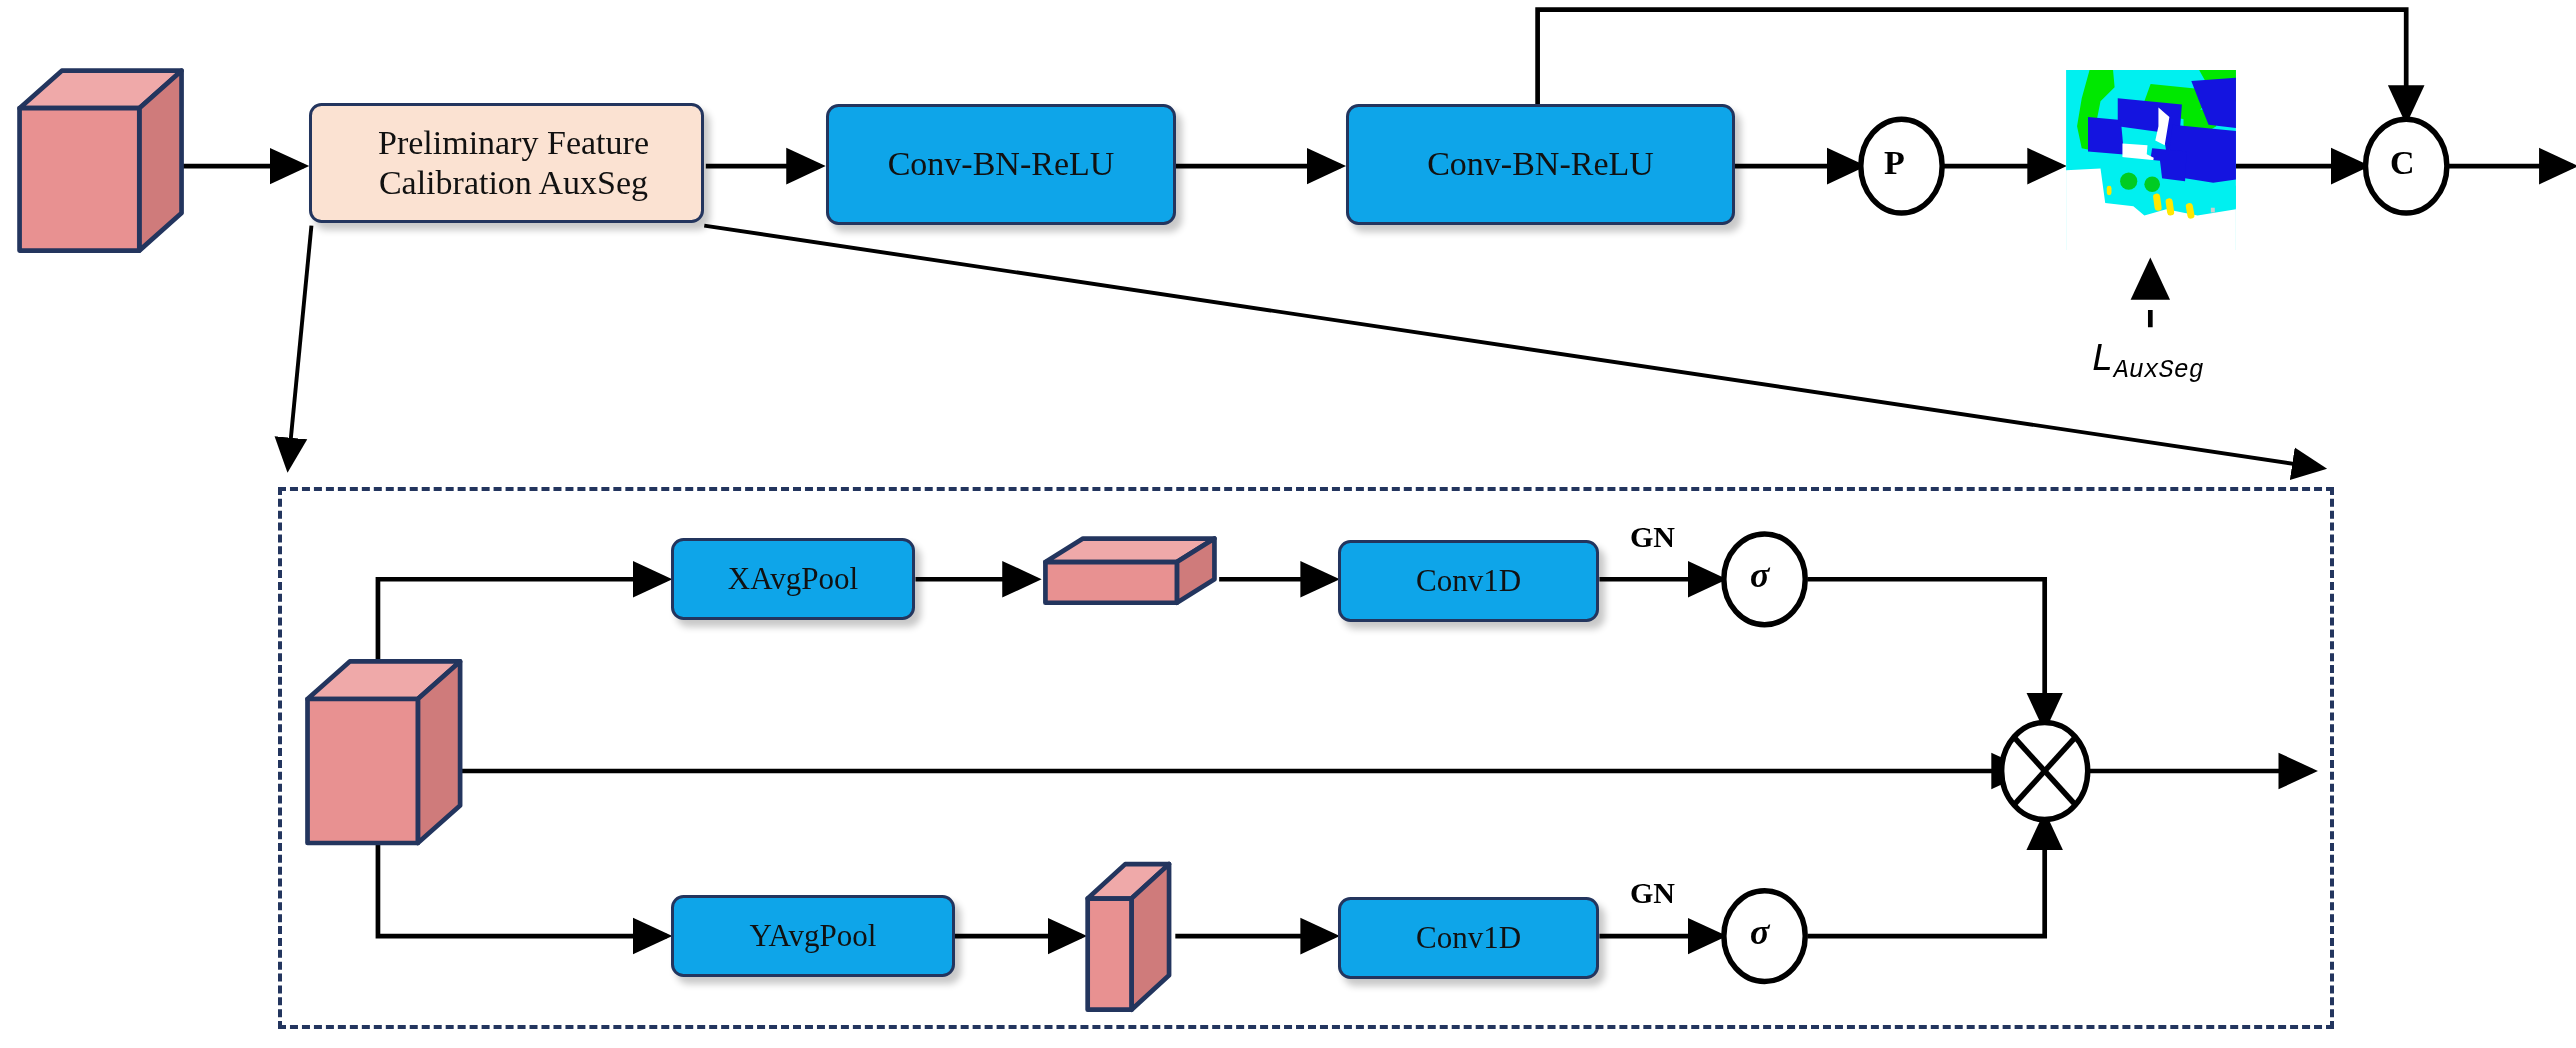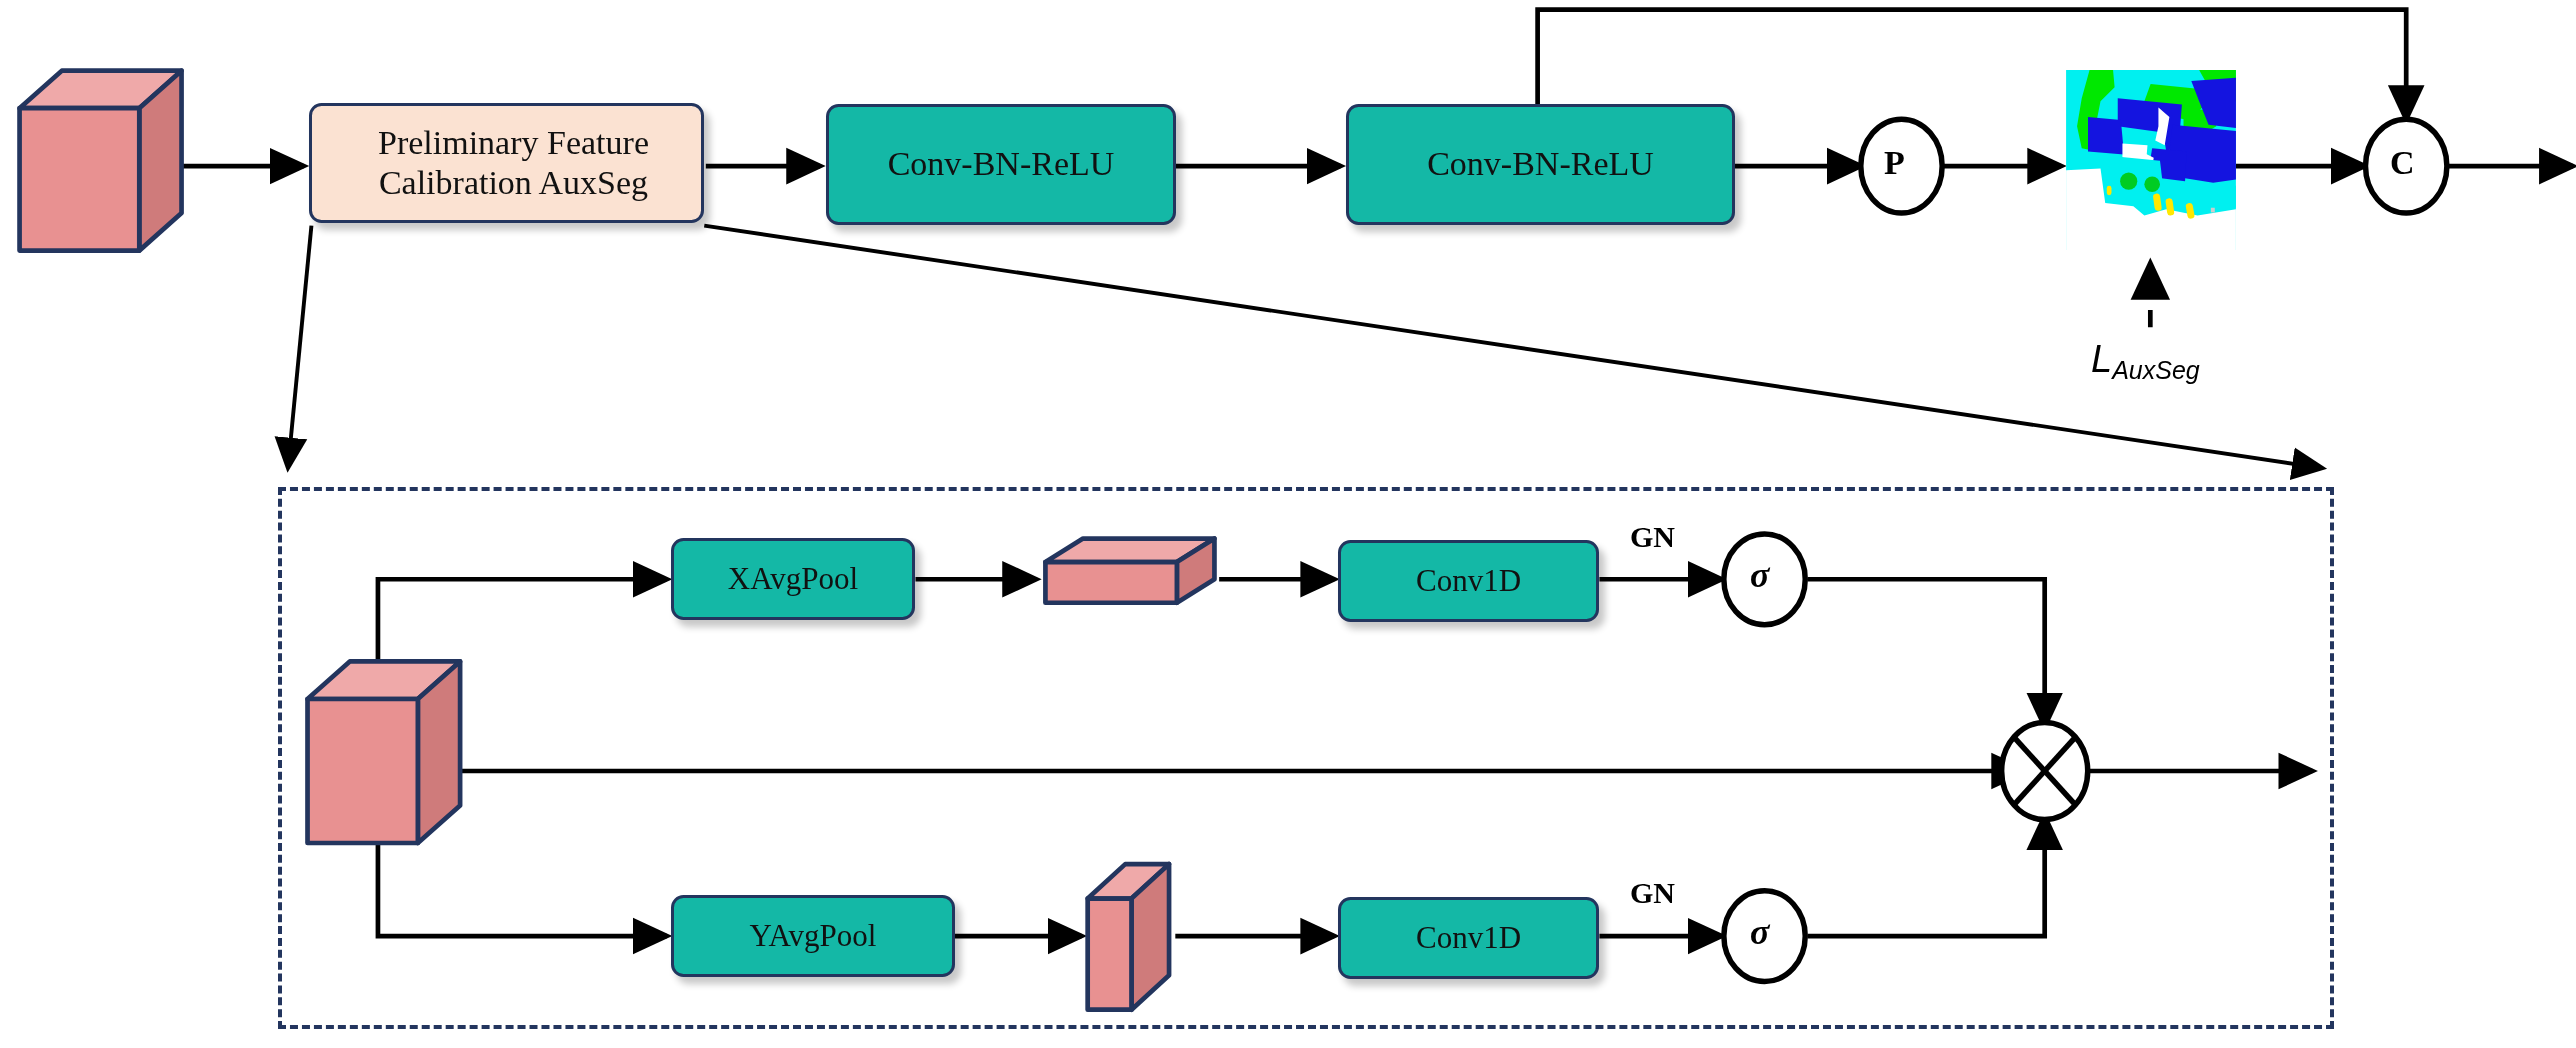--- a/index.html
+++ b/index.html
@@ -2,21 +2,21 @@
 <html style="font-size:12.5px"><head>
 <meta charset="utf-8">
 <style>
   html,body{margin:0;padding:0;background:#ffffff;}
   #root{position:relative;width:2576px;height:1049px;background:#ffffff;
         font-family:"Liberation Serif",serif;overflow:hidden;}
   .node{position:absolute;box-sizing:border-box;display:flex;align-items:center;
         justify-content:center;text-align:center;line-height:1.18;}
   .rbox{border:3.9px solid #23355E;border-radius:12.5px;
         box-shadow:5.5px 7px 7.8px rgba(0,0,0,0.22);}
-  .blue{background:#14b8a6;}
+  .blue{background:#0ea5e9;}
   .peach{background:#FBE2D2;}
   .lbl{position:absolute;white-space:nowrap;}
   svg{position:absolute;left:0;top:0;overflow:visible;}
   .dashbox{position:absolute;border:4.7px dashed #23355E;box-sizing:border-box;}
   .segimg{position:absolute;}
 </style>
 </head>
 <body>
 
 <div id="root">
@@ -169,21 +169,21 @@
     <circle cx="110" cy="146" r="10" fill="#00CC22"></circle>
 
     <rect x="112" y="158" width="9" height="22" rx="4" fill="#FFE800" transform="rotate(-8 116 168)"></rect>
     <rect x="128" y="164" width="9" height="22" rx="4" fill="#FFE800" transform="rotate(-8 132 174)"></rect>
     <rect x="154" y="170" width="9" height="20" rx="4" fill="#FFE800" transform="rotate(-10 158 180)"></rect>
     <rect x="52" y="148" width="6" height="12" rx="3" fill="#FFE800"></rect>
     <rect x="185" y="176" width="5" height="6" fill="#cccccc"></rect>
   </svg>
 
   <div class="lbl" style="left:2091px;top:338px;font-size:38px;font-style:italic;
-       font-family:Liberation Sans, sans-serif;">
+       font-family:Liberation Mono, monospace;">
     <span>L</span><span style="font-size:25px;vertical-align:-0.28em;">AuxSeg</span>
   </div>
 
   <div class="node rbox blue" style="left:671px;top:538px;width:244px;height:82px;font-size:31px;color:#111;justify-content:center;">
     <span>XAvgPool</span>
   </div>
 
   <div class="node rbox blue" style="left:1338px;top:540px;width:261px;height:82px;font-size:31px;color:#111;">
     <span>Conv1D</span>
   </div>

